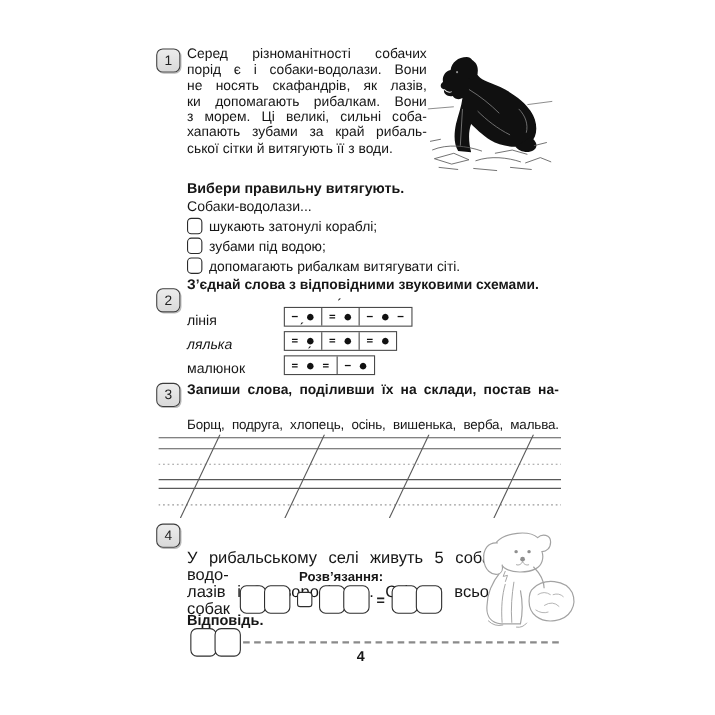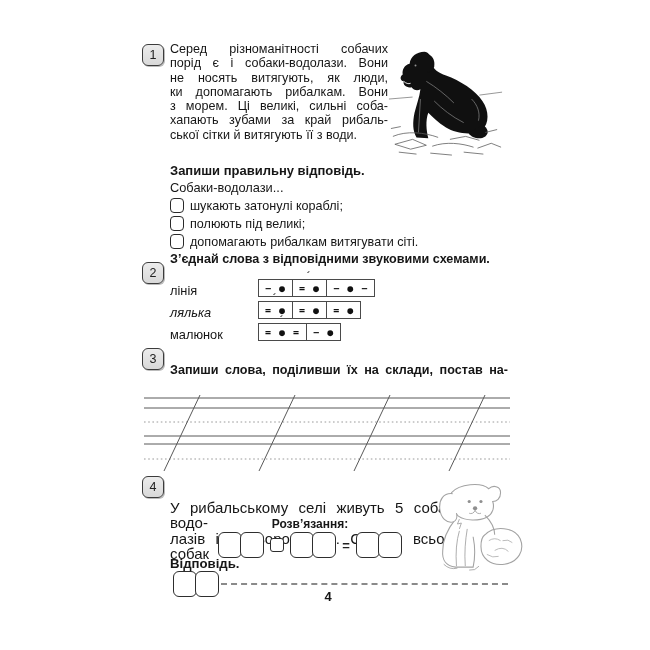--- a/index.html
+++ b/index.html
@@ -18,21 +18,21 @@
   .opt{position:absolute;left:170px;display:flex;align-items:center;gap:6px;font-size:12.6px;text-align:right;}
   .cb{width:12px;height:13px;border:1.7px solid #2a2a2a;border-radius:4px;background:#fff;flex:0 0 auto;}
   .ex2-title{left:170px;top:252px;font-size:12.6px;white-space:nowrap;}
   .word{position:absolute;left:170px;font-size:12.8px;}
   .scheme{position:absolute;left:258px;display:inline-flex;border:1.4px solid #4a4a4a;background:#fff;}
   .scheme .cell{position:relative;padding:3px 6px 2px;font-family:"DejaVu Sans Mono",monospace;
                 font-size:10px;font-weight:bold;letter-spacing:1px;color:#111;border-right:1.2px solid #4a4a4a;
                 line-height:11px;white-space:nowrap;}
   .scheme .cell:last-child{border-right:none;}
   .accent{position:absolute;top:-10px;left:50%;transform:translateX(-3px);font-size:11px;font-weight:bold;color:#111;}
-  .ex3-title{left:170px;top:347px;width:338px;font-size:12.6px;line-height:15px;margin-top:16px;}
+  .ex3-title{left:170px;top:347px;width:338px;font-size:12.6px;line-height:15px;}
   .ex3-words{left:170px;top:379px;width:338px;font-size:12.2px;letter-spacing:-0.15px;}
   .ex4-text{left:170px;top:500px;width:288px;font-size:15px;line-height:15.4px;}
   .sol-label{left:170px;top:517px;width:280px;text-align:center;font-size:12px;}
   .sol-row{left:170px;top:532px;width:280px;display:flex;justify-content:center;align-items:center;gap:6px;}
   .pair{display:flex;}
   .bigbox{width:22px;height:24px;border:1.9px solid #2e2e2e;border-radius:6px;background:#fff;}
   .pair .bigbox+.bigbox{margin-left:-1.9px;}
   .smallbox{width:12px;height:12px;border:1.6px solid #2e2e2e;border-radius:3px;background:#fff;}
   .eq{font-size:13px;font-weight:bold;color:#222;}
   .ans-label{left:170px;top:556px;font-size:13.2px;}
@@ -45,21 +45,21 @@
 
 <div class="page">
 
   <div class="badge" style="left:142px;top:44px;">
     <span>1</span>
   </div>
 
   <div class="abs ex1-text">
     <div class="jline">Серед різноманітності собачих</div>
     <div class="jline">порід є і собаки-водолази. Вони</div>
-    <div class="jline">не носять витягують, як люди,</div>
+    <div class="jline">не носять скафандрів, як лазів,</div>
     <div class="jline">ки допомагають рибалкам. Вони</div>
     <div class="jline">з морем. Ці великі, сильні соба-</div>
     <div class="jline">хапають зубами за край рибаль-</div>
     <div class="jline noj">ської сітки й витягують її з води.</div>
   </div>
 
   <svg class="abs" style="left:387px;top:42px;" width="118" height="118" viewBox="0 0 120 120">
     <g stroke="#8a8a8a" stroke-width="0.9" fill="none">
       <path d="M2,58 L26,56"></path>
         <path d="M94,54 L117,51"></path>
@@ -84,30 +84,30 @@
       <path d="M6,96 C20,90 38,92 52,97"></path>
       <path d="M8,104 L26,99 L40,105 L24,109 Z"></path>
       <path d="M46,106 C60,101 76,103 88,107"></path>
       <path d="M64,99 L80,96 L94,100"></path>
       <path d="M92,108 L106,103 L116,107"></path>
       <path d="M12,112 L30,114 M44,113 L66,115 M78,112 L98,114"></path>
       <path d="M100,92 L112,89 M4,88 L14,86"></path>
     </g>
   </svg>
 
-  <div class="abs choose-title bold">Запиши правильну відповідь.</div>
+  <div class="abs choose-title bold">Вибери правильну витягують.</div>
   <div class="abs choose-sub">Собаки-водолази...</div>
 
   <div class="opt" style="top:198px;">
     <span class="cb"></span>
     <span>шукають затонулі кораблі;</span>
   </div>
   <div class="opt" style="top:216px;">
     <span class="cb"></span>
-    <span>полюють під великі;</span>
+    <span>зубами під водою;</span>
   </div>
   <div class="opt" style="top:234px;">
     <span class="cb"></span>
     <span>допомагають рибалкам витягувати сіті.</span>
   </div>
 
   <div class="badge" style="left:142px;top:262px;">
     <span>2</span>
   </div>
   <div class="abs ex2-title bold">З’єднай слова з відповідними звуковими схемами.</div>
@@ -131,20 +131,21 @@
     <span class="cell"><span>= ● =</span><span class="accent">ˊ</span></span>
     <span class="cell">− ●</span>
   </div>
 
   <div class="badge" style="left:142px;top:348px;">
     <span>3</span>
   </div>
   <div class="abs ex3-title bold">
     <div class="jline">Запиши слова, поділивши їх на склади, постав на-</div>
   </div>
+  <div class="abs ex3-words jline">Борщ, подруга, хлопець, осінь, вишенька, верба, мальва.</div>
 
   <svg class="abs" style="left:144px;top:395px;" width="366" height="76" viewBox="0 0 366 76">
     <g stroke="#595959" stroke-width="1">
       <line x1="0" y1="3" x2="366" y2="3"></line>
       <line x1="0" y1="13" x2="366" y2="13"></line>
       <line x1="0" y1="41" x2="366" y2="41"></line>
       <line x1="0" y1="49" x2="366" y2="49"></line>
     </g>
     <g stroke="#9a9a9a" stroke-width="1" stroke-dasharray="1.6 2.6">
       <line x1="0" y1="27" x2="366" y2="27"></line>

